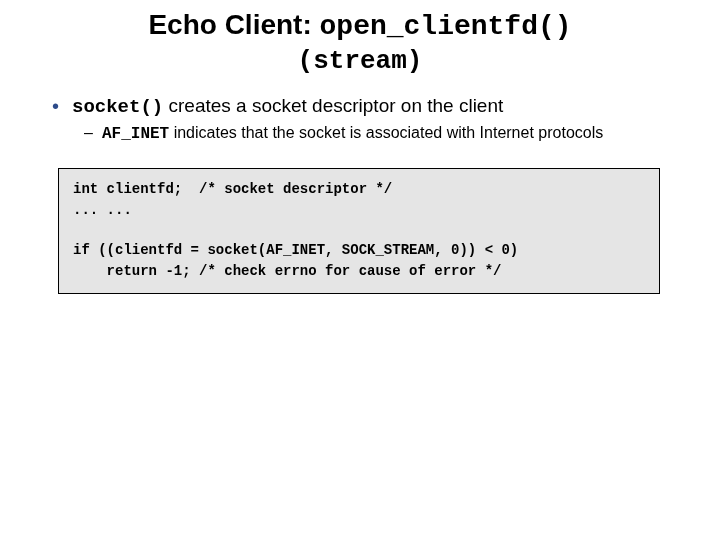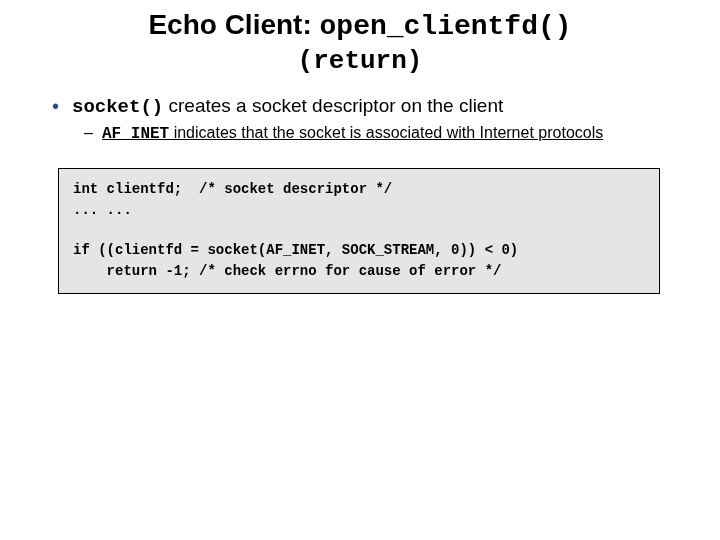--- a/index.html
+++ b/index.html
@@ -60,21 +60,20 @@
   }
   .mono-inline {
     font-family: "Courier New", Courier, monospace;
     font-weight: bold;
     margin-top: 16px;
   }
   ul.sub {
     list-style: none;
     padding: 0;
     margin: 4px 0 0 10px;
-    text-decoration: underline;
   }
   ul.sub > li {
     position: relative;
     padding-left: 20px;
     font-size: 16px;
     line-height: 1.25;
     margin-bottom: 2px;
   }
   ul.sub > li::before {
     content: "–";
@@ -98,21 +97,21 @@
 </style>
 </head>
 <body>
 
 <div class="slide">
 
   <div class="title">
     <span>Echo Client: </span><span class="mono">open_clientfd()</span>
   </div>
   <div class="subtitle">
-    <span class="mono">(</span><span class="mono">return</span><span class="mono">)</span>
+    <span class="mono">(</span><span class="mono">stream</span><span class="mono">)</span>
   </div>
 
   <ul class="main">
     <li>
       <span class="mono-inline">socket()</span><span> creates a socket descriptor on the client</span>
       <ul class="sub">
         <li>
           <span class="mono-inline">AF_INET</span><span> indicates that the socket is associated with Internet protocols</span>
         </li>
       </ul>

